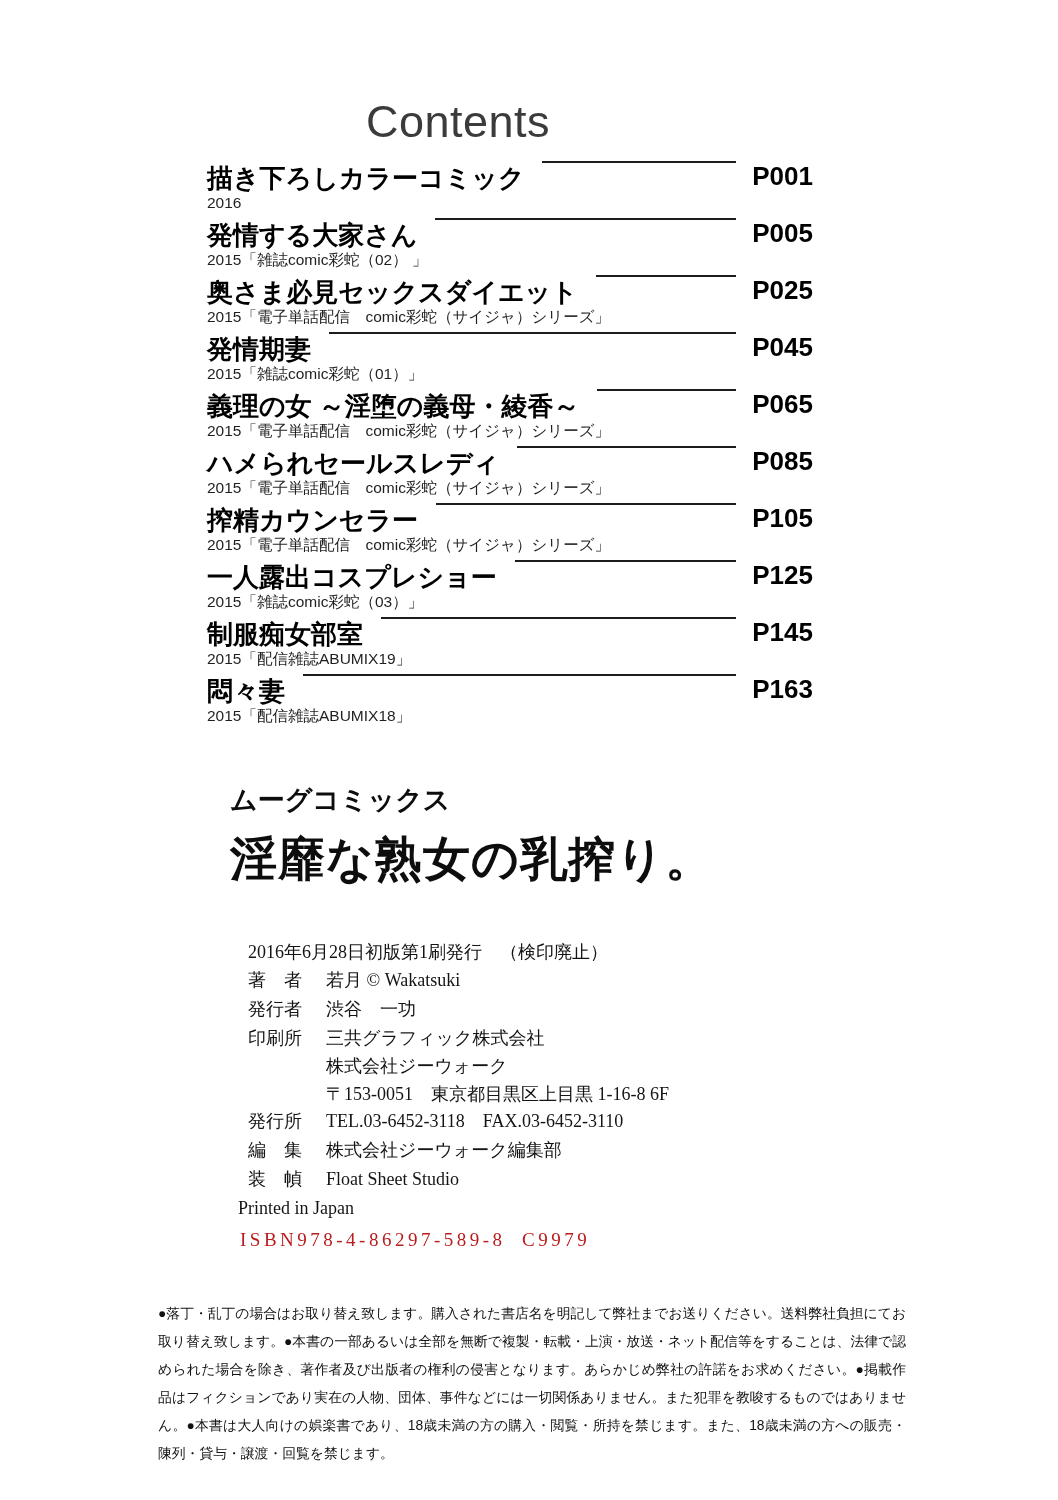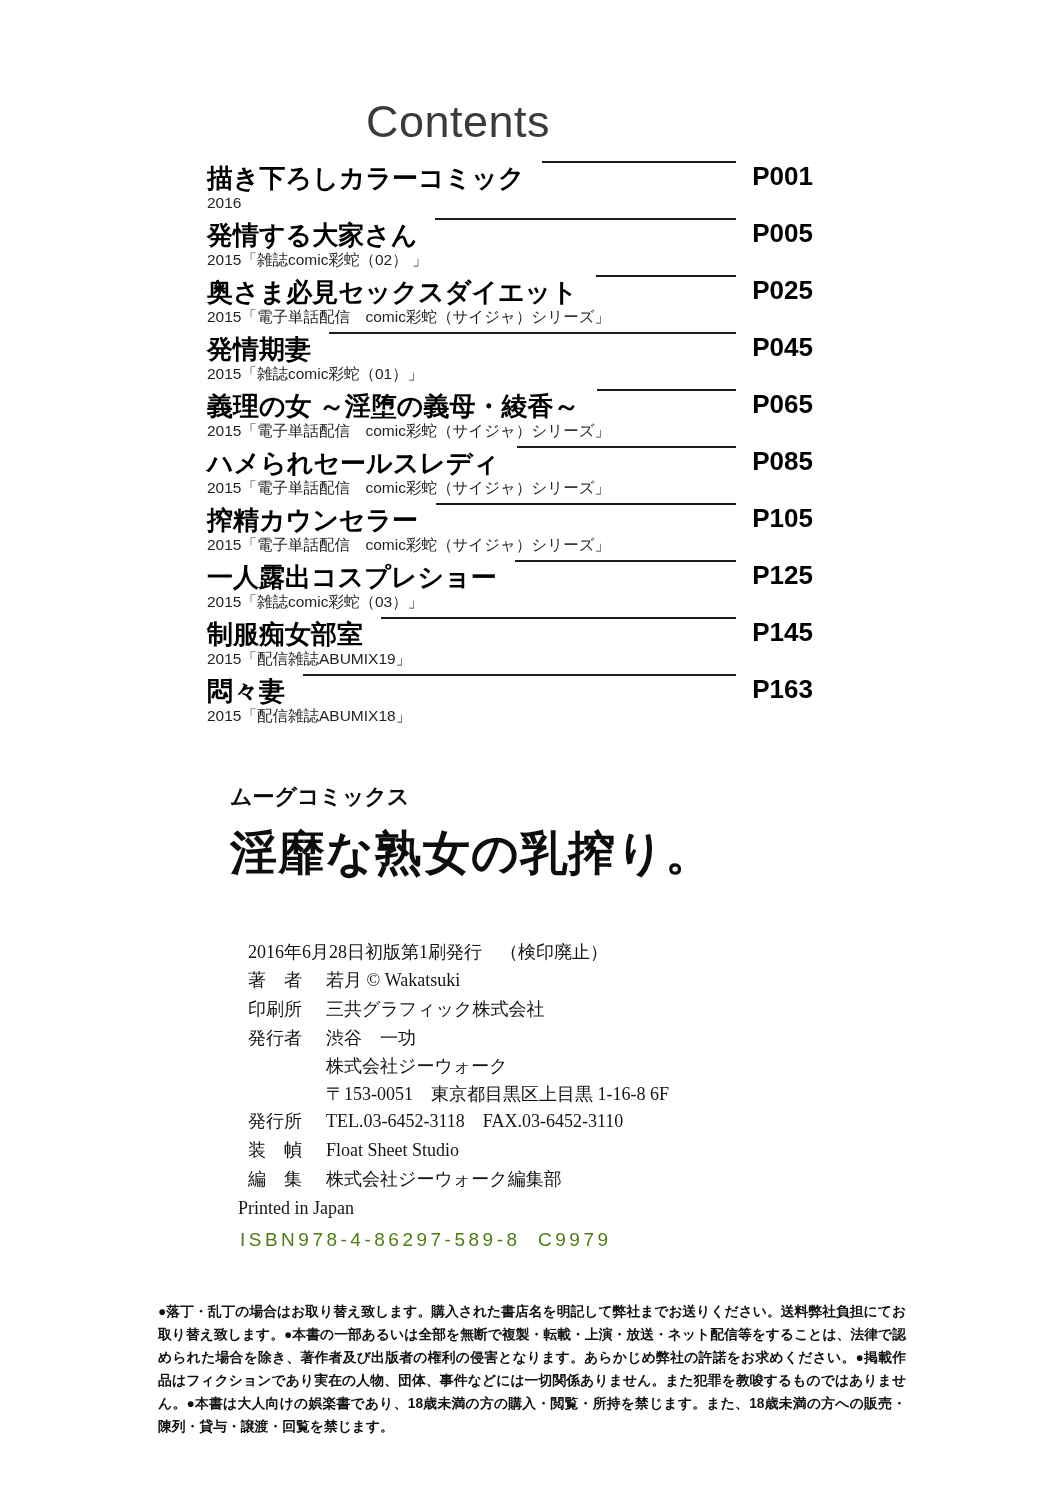--- a/index.html
+++ b/index.html
@@ -75,21 +75,21 @@
     white-space: nowrap;
   }
 
   
   .book-block {
     position: absolute;
     top: 782px;
     left: 230px;
   }
   .book-imprint {
-    font-size: 22px;
+    font-size: 27px;
     font-weight: 700;
     color: #0d0d0d;
     margin-bottom: 10px;
   }
   .book-title {
     font-size: 47px;
     font-weight: 900;
     color: #0d0d0d;
     letter-spacing: 1px;
   }
@@ -125,38 +125,38 @@
     line-height: 27.5px;
   }
   .printed-in {
     margin-top: 0;
     margin-left: -10px;
     line-height: 28px;
   }
   .isbn-line {
     margin-top: 7px;
     margin-left: -8px;
-    font-family: Liberation Sans, sans-serif;
+    font-family: Liberation Serif, serif;
     font-size: 19px;
     letter-spacing: 3.5px;
     white-space: pre;
-    color: #4d7c0f;
+    color: #b91c1c;
   }
 
   
   .legal {
     position: absolute;
     top: 1300px;
     left: 158px;
     width: 748px;
     font-size: 13.8px;
-    line-height: 23px;
+    line-height: 28px;
     color: #111111;
     text-align: justify;
-    font-weight: 700;
+    font-weight: 400;
   }
 </style>
 </head>
 <body>
 
 <div class="page">
 
   <div class="contents-title">Contents</div>
 
   <div class="toc">
@@ -260,46 +260,46 @@
 
   <div class="colophon">
     <div class="colophon-date">2016年6月28日初版第1刷発行　（検印廃止）</div>
 
     <div class="col-row">
       <span class="col-label">著　者</span>
       <span class="col-value">若月 © Wakatsuki</span>
     </div>
 
     <div class="col-row">
+      <span class="col-label">発行者</span>
+      <span class="col-value">渋谷　一功</span>
+    </div>
+
+    <div class="col-row">
       <span class="col-label">印刷所</span>
       <span class="col-value">三共グラフィック株式会社</span>
-    </div>
-
-    <div class="col-row">
-      <span class="col-label">発行者</span>
-      <span class="col-value">渋谷　一功</span>
     </div>
 
     <div class="col-row">
       <span class="col-label">発行所</span>
       <span class="col-value">
         <div class="sub-line">株式会社ジーウォーク</div>
         <div class="sub-line">〒153-0051　東京都目黒区上目黒 1-16-8 6F</div>
         <div class="sub-line">TEL.03-6452-3118　FAX.03-6452-3110</div>
       </span>
     </div>
 
     <div class="col-row">
+      <span class="col-label">編　集</span>
+      <span class="col-value">株式会社ジーウォーク編集部</span>
+    </div>
+
+    <div class="col-row">
       <span class="col-label">装　幀</span>
       <span class="col-value">Float Sheet Studio</span>
-    </div>
-
-    <div class="col-row">
-      <span class="col-label">編　集</span>
-      <span class="col-value">株式会社ジーウォーク編集部</span>
     </div>
 
     <div class="printed-in">Printed in Japan</div>
     <div class="isbn-line">ISBN978-4-86297-589-8  C9979</div>
   </div>
 
   <div class="legal">●落丁・乱丁の場合はお取り替え致します。購入された書店名を明記して弊社までお送りください。送料弊社負担にてお取り替え致します。●本書の一部あるいは全部を無断で複製・転載・上演・放送・ネット配信等をすることは、法律で認められた場合を除き、著作者及び出版者の権利の侵害となります。あらかじめ弊社の許諾をお求めください。●掲載作品はフィクションであり実在の人物、団体、事件などには一切関係ありません。また犯罪を教唆するものではありません。●本書は大人向けの娯楽書であり、18歳未満の方の購入・閲覧・所持を禁じます。また、18歳未満の方への販売・陳列・貸与・譲渡・回覧を禁じます。</div>
 
 </div>
 

